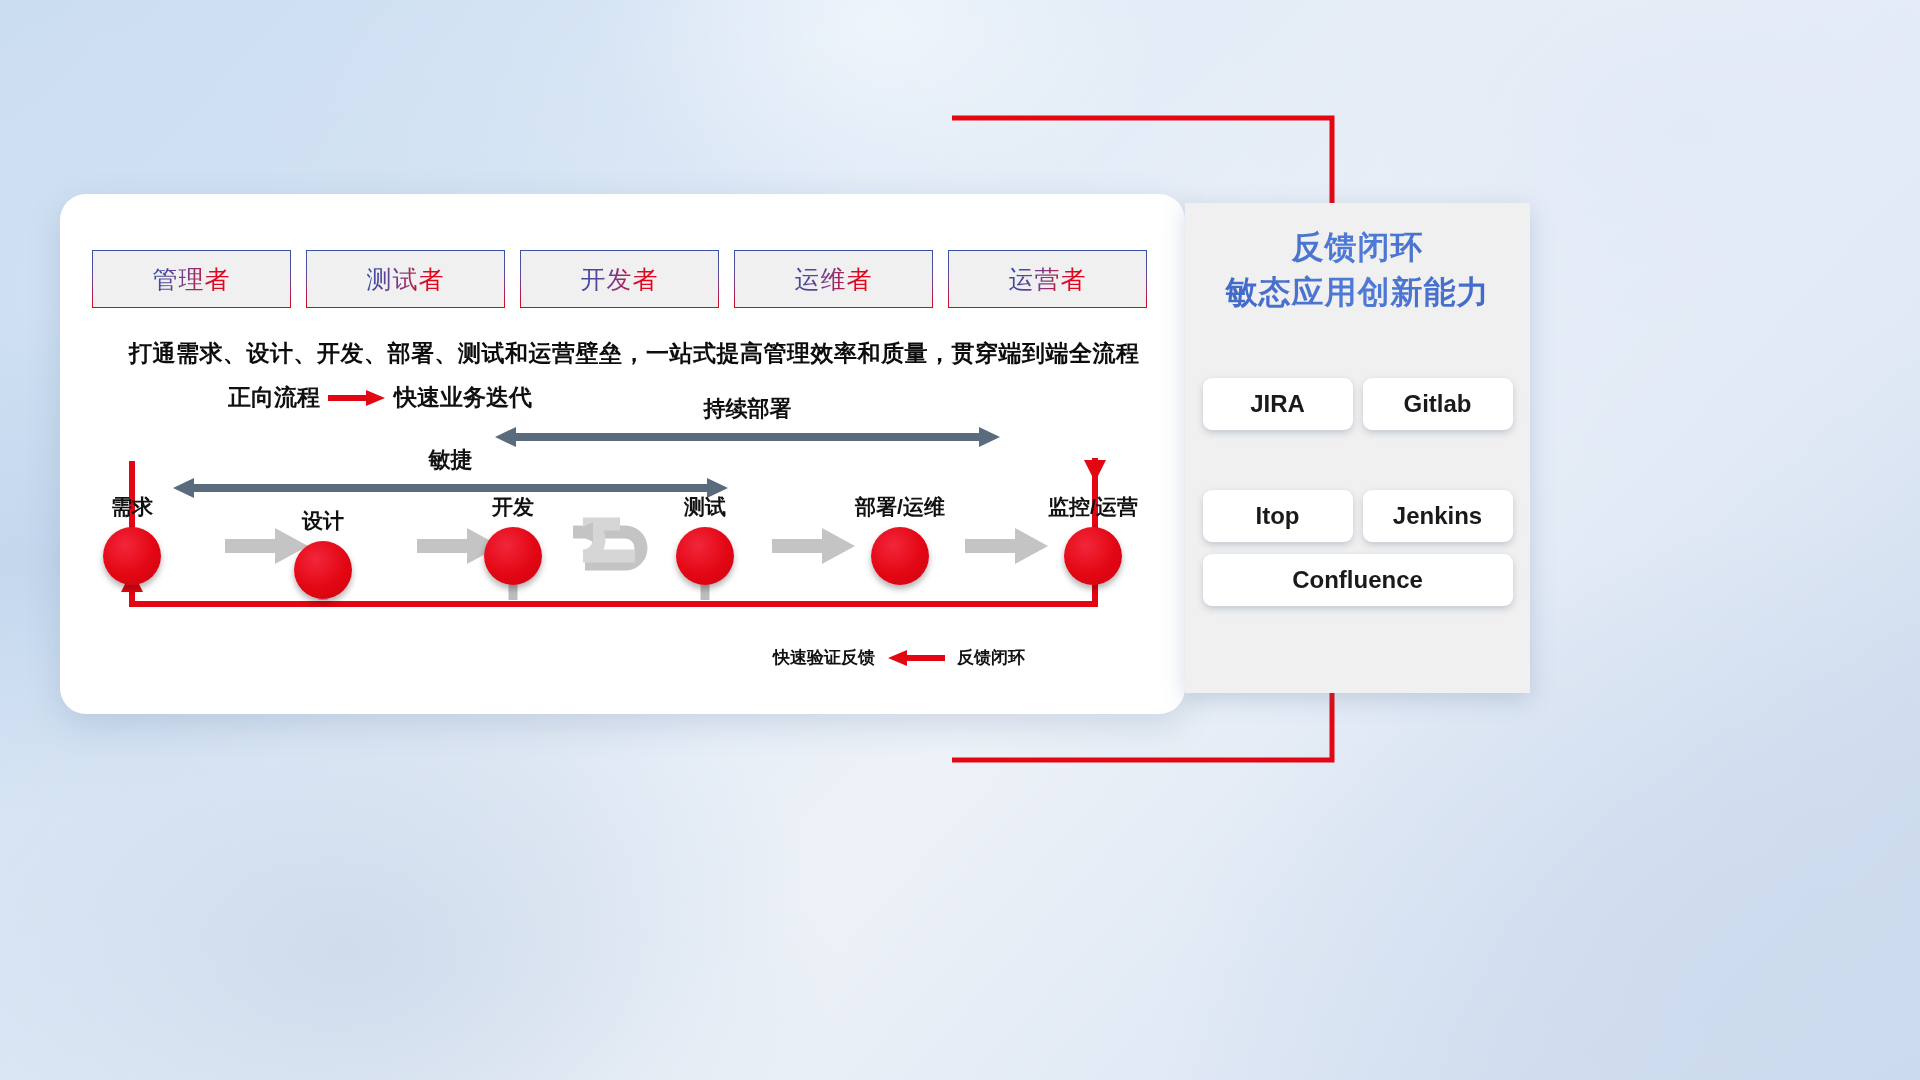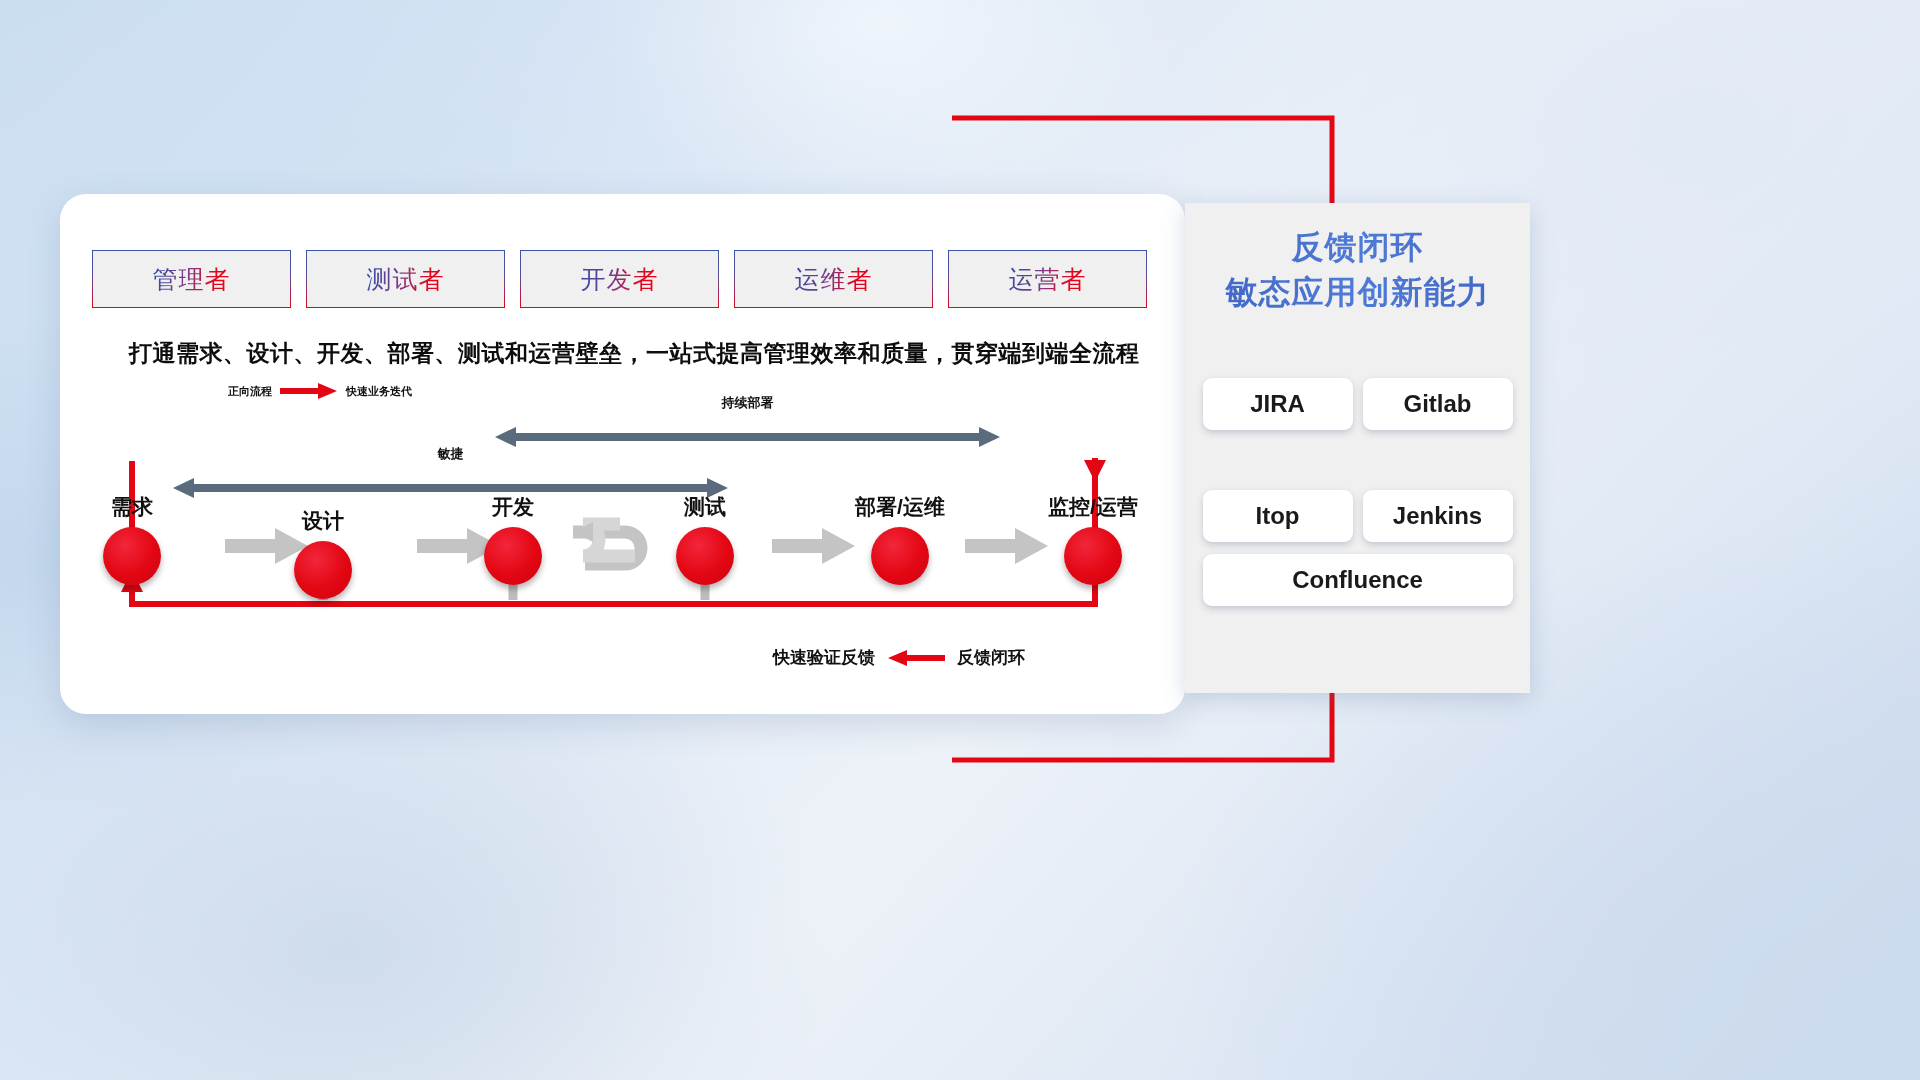--- a/index.html
+++ b/index.html
@@ -53,31 +53,31 @@
   
   #desc{
     position:absolute;left:44px;top:144px;width:1050px;
     font-size:23px;font-weight:bold;color:#0d0d0d;letter-spacing:.5px;
     white-space:nowrap;
     margin-left:25px;
   }
 
   
   #legend-fwd{position:absolute;left:168px;top:188px;display:flex;align-items:center;gap:8px;}
-  #legend-fwd .lbl{font-size:11px;font-weight:bold;color:#111;}
+  #legend-fwd .lbl{font-size:23px;font-weight:bold;color:#111;}
 
   
   #legend-fb{position:absolute;left:713px;top:452px;display:flex;align-items:center;gap:12px;}
   #legend-fb .lbl{font-size:17px;font-weight:bold;color:#111;}
 
   
   .span-wrap{position:absolute;}
   .span-lbl{
     position:absolute;width:100%;text-align:center;top:-32px;
-    font-size:13px;font-weight:bold;color:#111;white-space:nowrap;
+    font-size:22px;font-weight:bold;color:#111;white-space:nowrap;
   }
 
   
   #pipeline{position:absolute;left:0;top:0;width:1125px;height:520px;}
   .stage{position:absolute;width:110px;text-align:center;}
   .stage .s-label{
     font-size:21px;font-weight:bold;color:#111;white-space:nowrap;
     margin-bottom:6px;
   }
   .dot{

